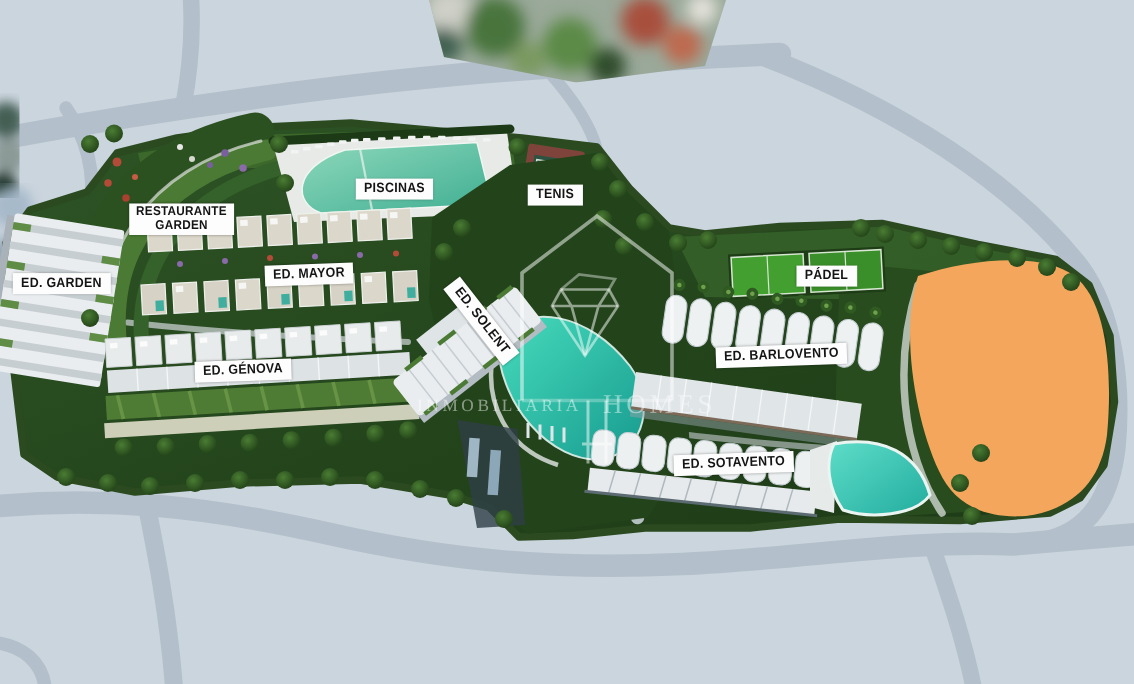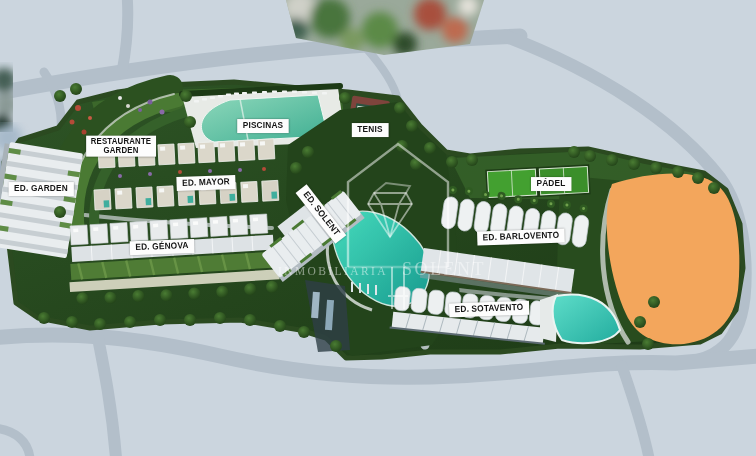--- a/index.html
+++ b/index.html
@@ -424,21 +424,21 @@
       <path d="M392,267 L392,309 M404,267 L404,309 M388,296 L408,296" stroke-width="2"></path>
     </g>
     <g stroke-width="1.8">
       <path d="M374,193 L406,193 L412,204 L390,237 L368,204 Z"></path>
       <path d="M368,204 L412,204 M374,193 L381,204 L390,237 M406,193 L399,204 L390,237"></path>
       <path d="M374,193 L386,183 L410,186 L406,193" opacity=".8"></path>
     </g>
   </g>
 </svg>
 
-  <div class="wm-text" id="wm-brand2">SOLENT</div>
+  <div class="wm-text" id="wm-brand2">HOMES</div>
   <div class="wm-text" id="wm-tagline">INMOBILIARIA</div>
 
   <div class="chip" style="left:41px;top:189px;">ED. GARDEN</div>
   <div class="chip small" style="left:121px;top:146px;"><span>RESTAURANTE</span><br><span>GARDEN</span></div>
   <div class="chip" style="left:263px;top:126px;">PISCINAS</div>
   <div class="chip" style="left:370px;top:130px;">TENIS</div>
   <div class="chip r-2" style="left:206px;top:183px;">ED. MAYOR</div>
   <div class="chip r52" style="left:321px;top:214px;">ED. SOLENT</div>
   <div class="chip r-2" style="left:162px;top:247px;">ED. GÉNOVA</div>
   <div class="chip" style="left:551px;top:184px;">PÁDEL</div>

